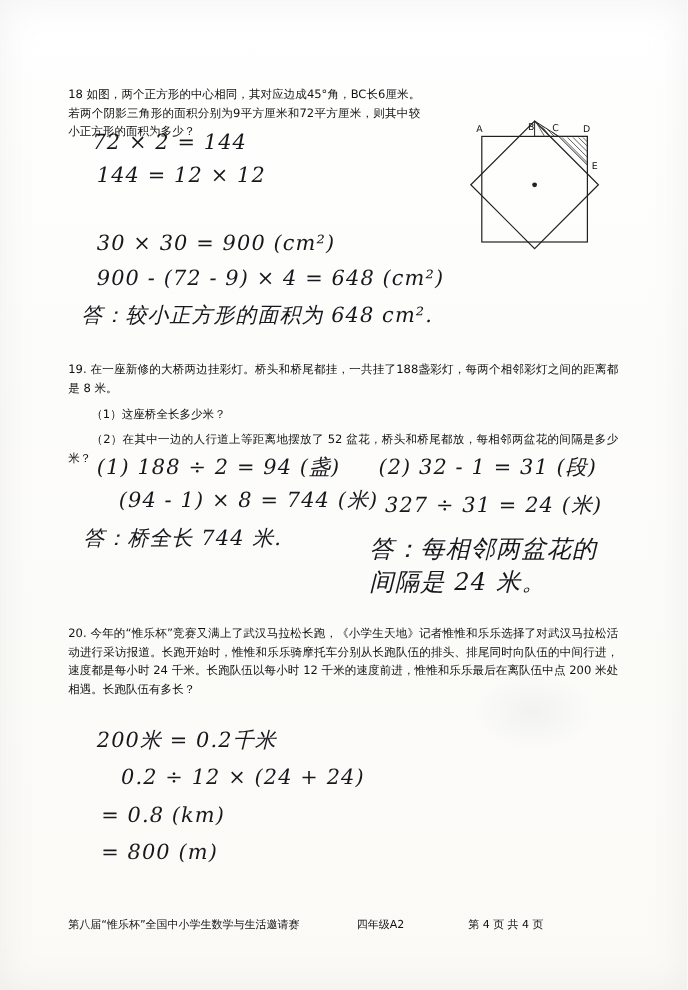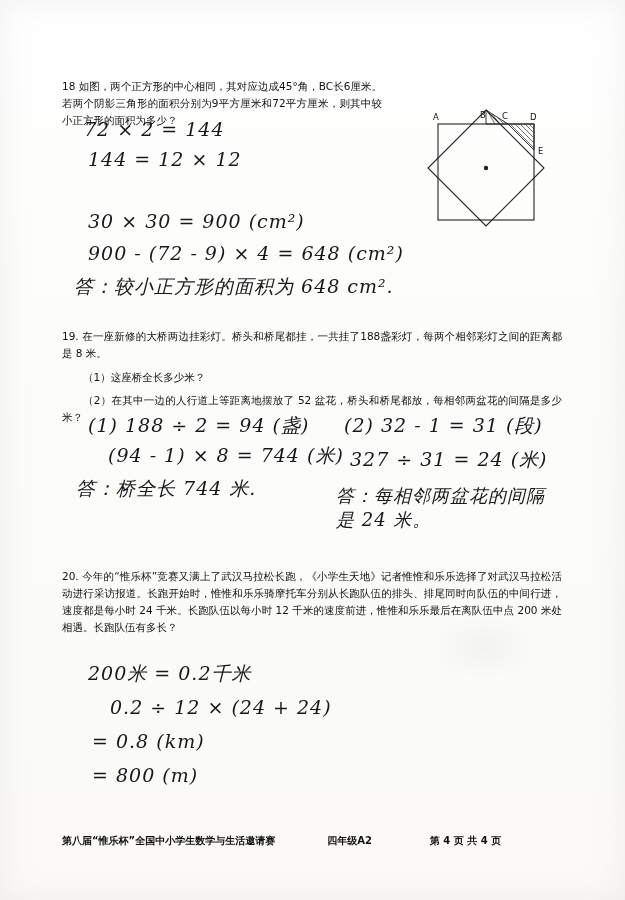--- a/index.html
+++ b/index.html
@@ -81,21 +81,20 @@
   .footer {
     position: absolute;
     left: 62px;
     bottom: 52px;
     width: 505px;
     font-size: 10px;
     font-family: "DejaVu Sans", sans-serif;
     color: #111;
     display: flex;
     align-items: baseline;
-    font-weight: bold;
   }
   .footer .f1 { flex: 0 0 auto; }
   .footer .f2 { margin-left: 52px; }
   .footer .f3 { margin-left: 58px; }
 
   
   .watermark {
     position: absolute;
     left: 430px;
     top: 612px;
@@ -165,21 +164,21 @@
       <div class="printed" style="width:500px;">19. 在一座新修的大桥两边挂彩灯。桥头和桥尾都挂，一共挂了188盏彩灯，每两个相邻彩灯之间的距离都是 8 米。</div>
       <div class="printed indent" style="margin-top:7px;">（1）这座桥全长多少米？</div>
       <div class="printed indent" style="margin-top:6px;">（2）在其中一边的人行道上等距离地摆放了 52 盆花，桥头和桥尾都放，每相邻两盆花的间隔是多少米？</div>
 
       <div class="abs hand hw-line" style="left:26px; top:88px;">(1)  188 ÷ 2 = 94 (盏)</div>
       <div class="abs hand hw-line" style="left:46px; top:118px;">(94 - 1) × 8 = 744 (米)</div>
       <div class="abs hand hw-ans" style="left:14px; top:148px;">答：桥全长 744 米.</div>
 
       <div class="abs hand hw-line" style="left:282px; top:88px;">(2)  32 - 1 = 31 (段)</div>
       <div class="abs hand hw-line" style="left:288px; top:122px;">327 ÷ 31 = 24 (米)</div>
-      <div class="abs hand hw-ans" style="left:274px; top:156px; font-size:18px;">答：每相邻两盆花的间隔是 24 米。</div>
+      <div class="abs hand hw-ans" style="left:274px; top:156px; font-size:22px;">答：每相邻两盆花的间隔是 24 米。</div>
     </div>
 
     <div class="q-block" style="margin-top:30px;">
       <div class="printed" style="width:500px;margin-top:16px;">20.  今年的“惟乐杯”竞赛又满上了武汉马拉松长跑，《小学生天地》记者惟惟和乐乐选择了对武汉马拉松活动进行采访报道。长跑开始时，惟惟和乐乐骑摩托车分别从长跑队伍的排头、排尾同时向队伍的中间行进，速度都是每小时 24 千米。长跑队伍以每小时 12 千米的速度前进，惟惟和乐乐最后在离队伍中点 200 米处相遇。长跑队伍有多长？</div>
 
       <div class="abs hand hw-line" style="left:26px; top:96px;">200米 = 0.2千米</div>
       <div class="abs hand hw-line" style="left:48px; top:130px;">0.2 ÷ 12 × (24 + 24)</div>
       <div class="abs hand hw-line" style="left:30px; top:164px;">= 0.8 (km)</div>
       <div class="abs hand hw-line" style="left:30px; top:198px;">= 800 (m)</div>
     </div>

